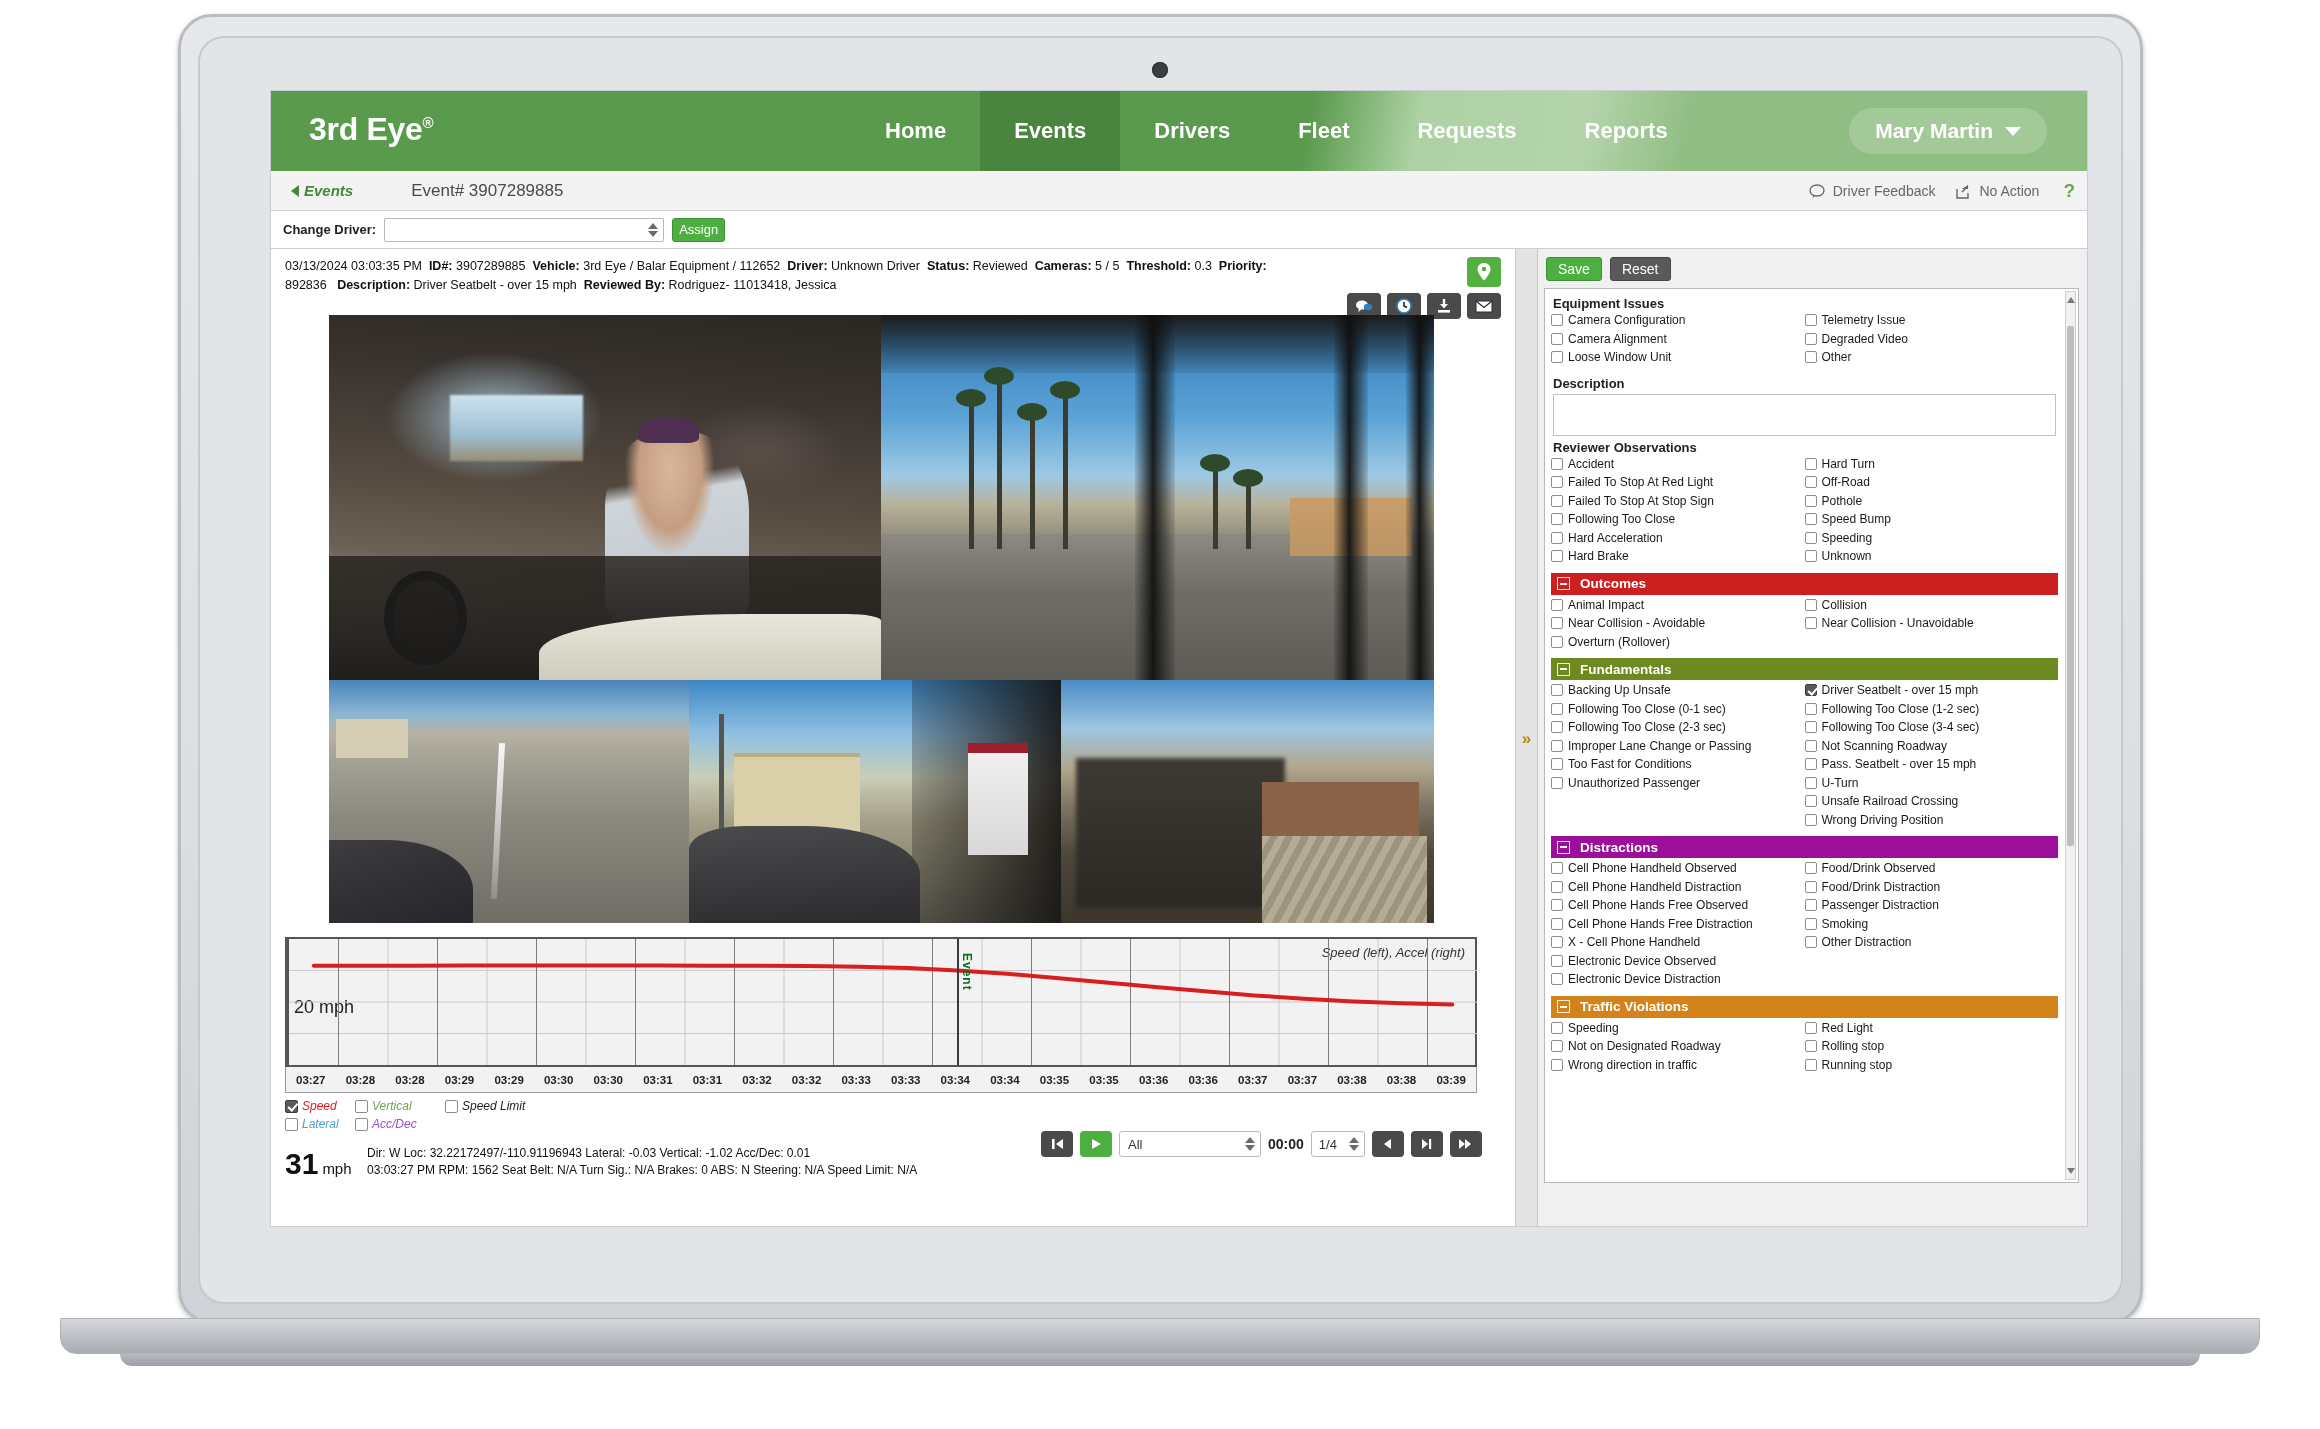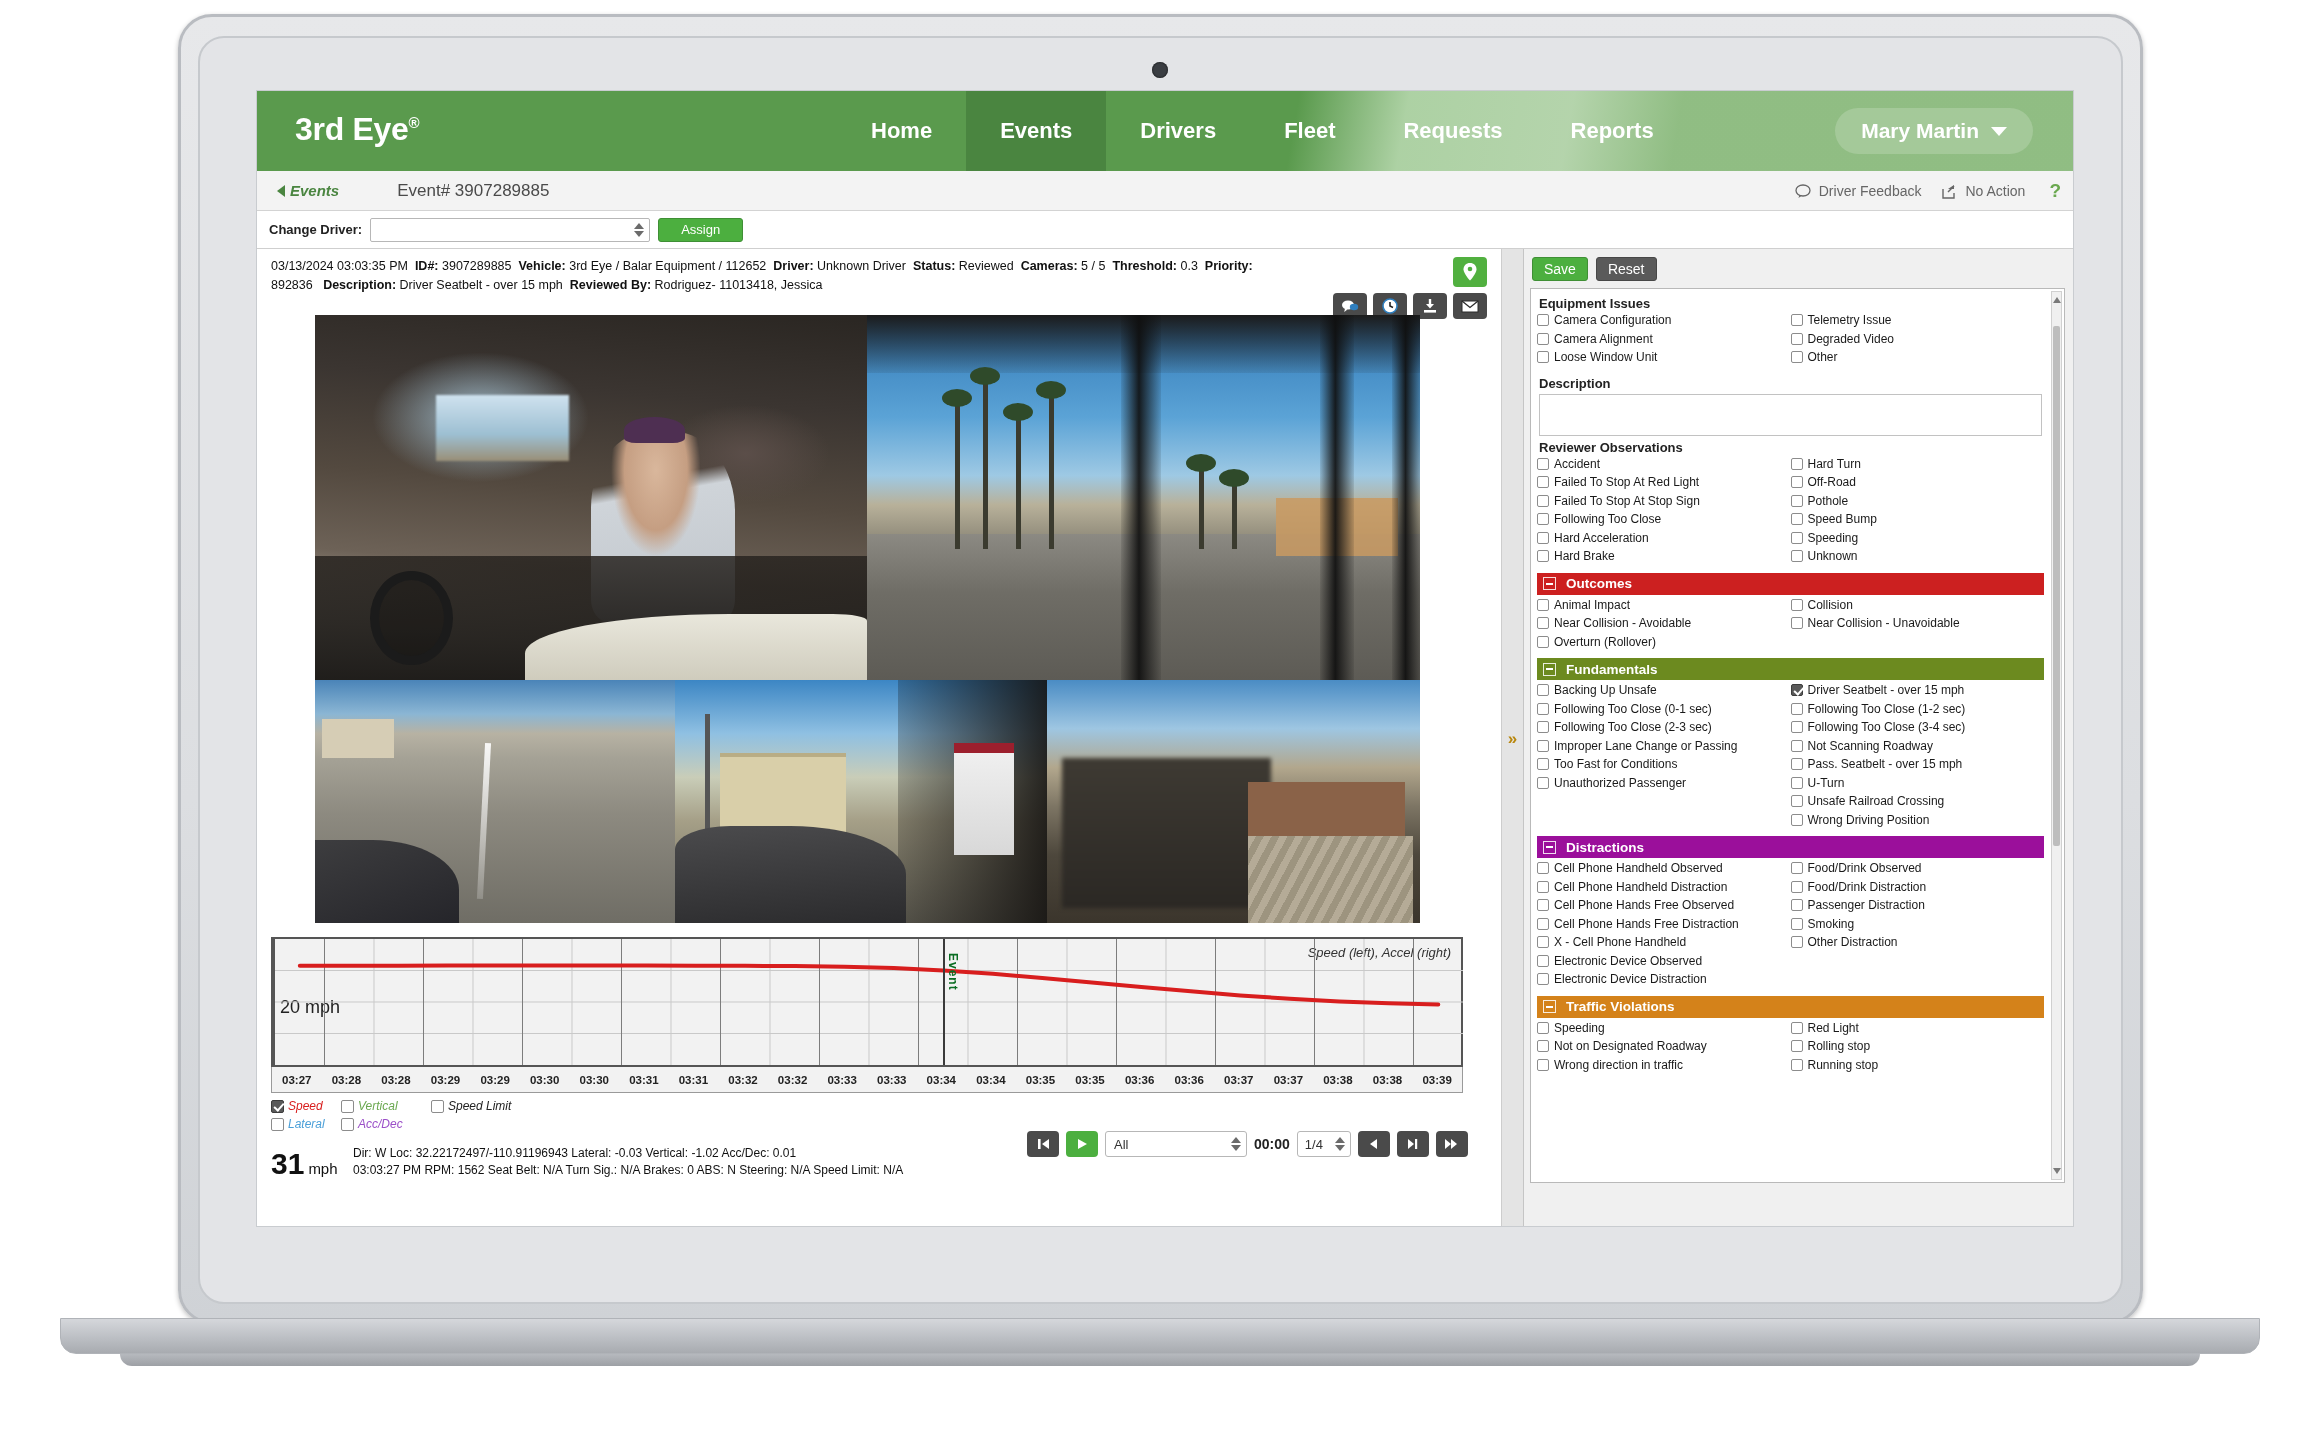--- a/index.html
+++ b/index.html
@@ -37,21 +37,21 @@
   .camera-dot {
     position: absolute;
     left: 1152px; top: 62px;
     width: 16px; height: 16px;
     border-radius: 50%;
     background: #3a3d42;
     box-shadow: inset 0 0 2px #000;
   }
   .screen {
     position: absolute;
-    left: 256px; top: 90px;
+    left: 270px; top: 90px;
     width: 1818px; height: 1137px;
     background: #fff;
     overflow: hidden;
     border: 1px solid #c9ccd0;
   }
   .laptop-base {
     position: absolute;
     left: 60px; top: 1318px;
     width: 2200px; height: 36px;
     border-radius: 0 0 16px 16px;
@@ -177,21 +177,21 @@
     position: relative; border-radius: 2px;
   }
   .spin {
     position: absolute; right: 5px; top: 50%; transform: translateY(-50%);
     display: flex; flex-direction: column; gap: 2px;
   }
   .spin i { display:block; width:0;height:0; border-left:5px solid transparent;border-right:5px solid transparent; }
   .spin i.up { border-bottom:6px solid #6b6b6b; }
   .spin i.dn { border-top:6px solid #6b6b6b; }
   .btn-assign {
-    height: 24px; padding: 0 22px;
+    height: 24px; padding: 0 6px;
     background: #4caf3f; color: #fff; font-size: 13px;
     border: 1px solid #3f8f35; border-radius: 3px;
     display: flex; align-items: center; cursor: pointer;
   }
 
   
   .main {
     position: relative;
     height: 979px;
     display: flex;

